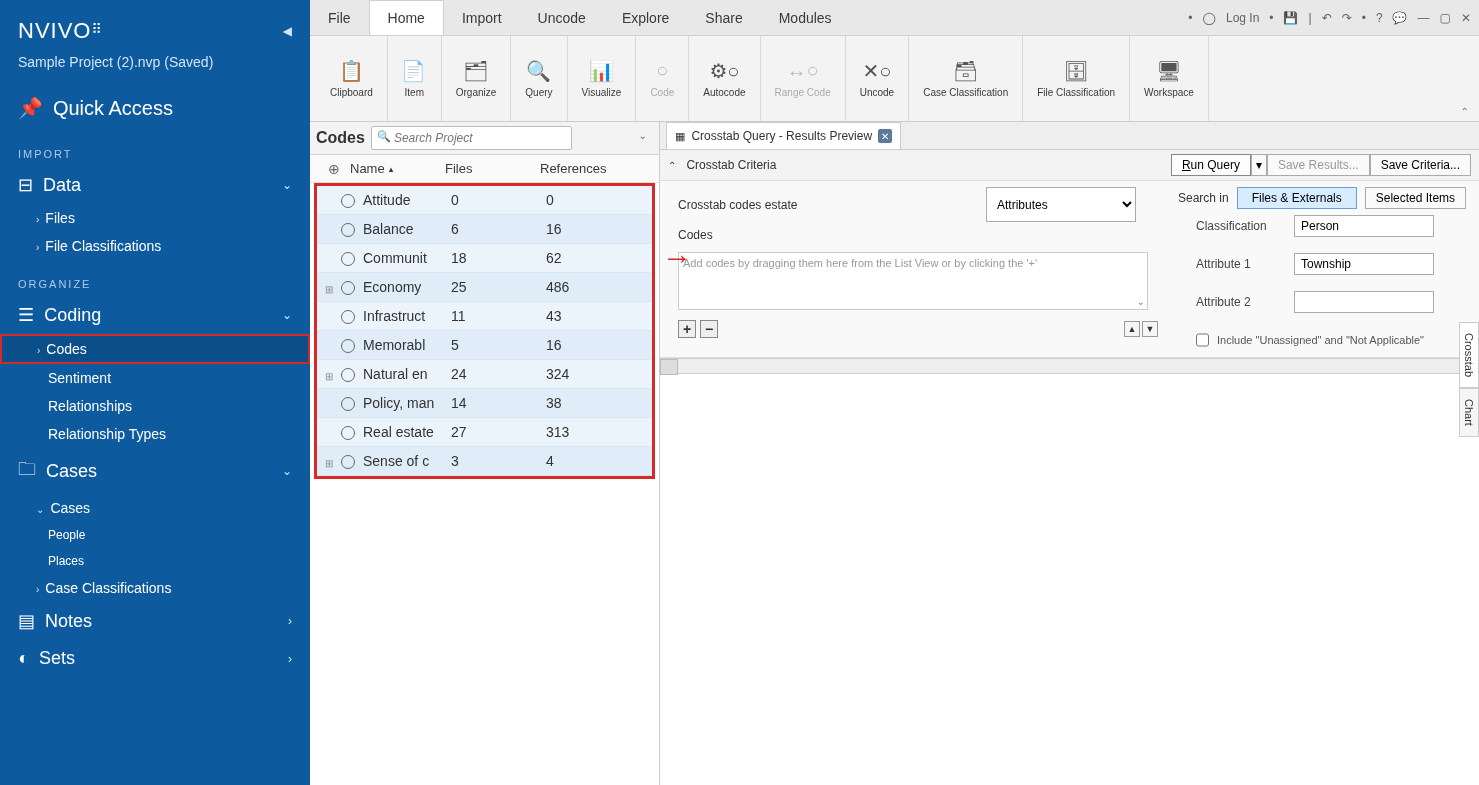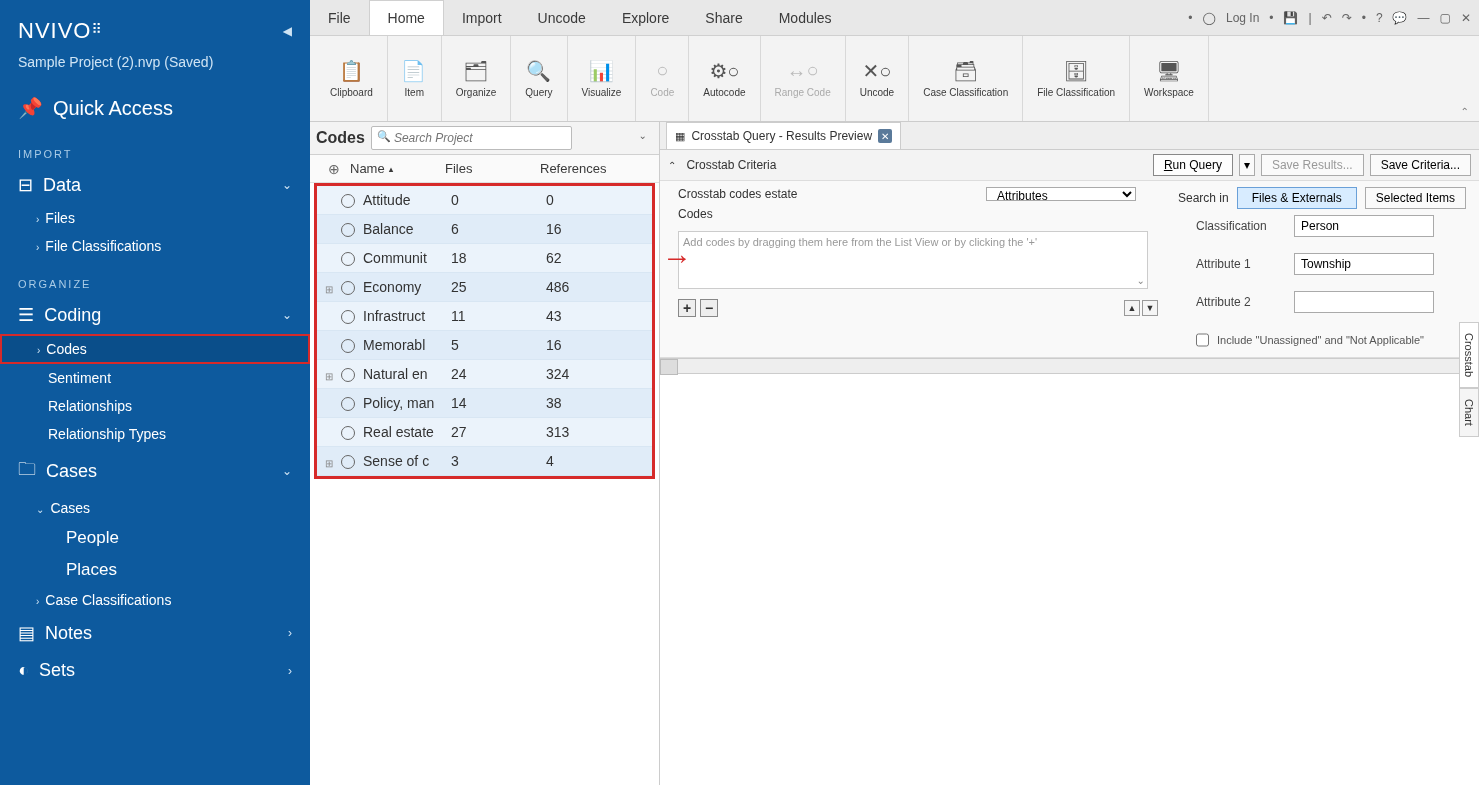--- a/index.html
+++ b/index.html
@@ -7,21 +7,21 @@
 .sidebar{width:310px;background:#0d5a9e;color:#fff;display:flex;flex-direction:column;padding:0}
 .sidebar-head{display:flex;justify-content:space-between;align-items:center;padding:18px 18px 10px}
 .logo{font-size:22px;font-weight:400;letter-spacing:1px}
 .proj{padding:0 18px 16px;font-size:14px;color:#cfe4f4}
 .qa{display:flex;align-items:center;gap:10px;padding:10px 18px;font-size:20px}
 .sec-label{padding:18px 18px 6px;font-size:11px;letter-spacing:2px;color:#a9cbe6}
 .nav-item{display:flex;align-items:center;justify-content:space-between;padding:8px 18px;font-size:18px;cursor:pointer}
 .nav-item .lbl{display:flex;align-items:center;gap:10px}
 .sub{padding:6px 18px 6px 36px;font-size:14px;cursor:pointer}
 .sub.active{background:#0a4e8a;border:2px solid #d62a2a;padding:5px 17px 5px 35px}
-.sub3{padding:6px 18px 6px 66px;font-size:17px;cursor:pointer}
+.sub3{padding:6px 18px 6px 48px;font-size:12px;cursor:pointer}
 .chev{font-size:12px;color:#cfe4f4}
 .caret{font-size:10px;margin-right:6px;color:#cfe4f4}
 .main{flex:1;display:flex;flex-direction:column;background:#3b82f6}
 .titlebar{height:36px;background:#e8e8e8;display:flex;align-items:center;border-bottom:1px solid #d0d0d0}
 .tabs{display:flex;height:100%}
 .tab{padding:0 18px;display:flex;align-items:center;font-size:14px;cursor:pointer;color:#3a3a3a}
 .tab.active{background:#fff;border-top:1px solid #d0d0d0;border-left:1px solid #d0d0d0;border-right:1px solid #d0d0d0}
 .title-right{margin-left:auto;display:flex;align-items:center;gap:10px;padding-right:8px;color:#646464;font-size:12px}
 .title-right span{cursor:pointer}
 .ribbon{height:86px;background:#f3f3f3;display:flex;align-items:center;border-bottom:1px solid #ccc;padding:0 6px;position:relative}
@@ -55,21 +55,21 @@
 .dtab-item{display:flex;align-items:center;gap:6px;padding:0 8px;background:#fff;height:100%;border:1px solid #ccc;border-bottom:none;font-size:12px}
 .dtab-close{font-size:10px;background:#5a7a9a;color:#fff;width:14px;height:14px;display:flex;align-items:center;justify-content:center;border-radius:2px;cursor:pointer}
 .criteria-bar{display:flex;align-items:center;justify-content:space-between;padding:4px 8px;background:#f3f3f3;border-bottom:1px solid #ddd;font-size:12px}
 .crit-left{display:flex;align-items:center;gap:10px}
 .btn{border:1px solid #aaa;background:#fafafa;padding:3px 10px;font-size:12px;cursor:pointer}
 .btn.primary{background:#fdfdfd;border-color:#888}
 .crit-body{display:flex;padding:6px 8px;gap:20px;font-size:12px;background:#f9f9f9;border-bottom:1px solid #ddd;flex-wrap:wrap;position:relative}
 .crit-col{display:flex;flex-direction:column;gap:6px}
 .crit-row{display:flex;align-items:center;gap:8px}
 .crit-row label{width:110px;color:#444}
-.sel{border:1px solid #aaa;height:14px;padding:0 6px;font-size:12px;background:#fff}
+.sel{border:1px solid #aaa;height:35px;padding:0 6px;font-size:12px;background:#fff}
 .sel.wide{width:150px}
 .searchin-btn{border:1px solid #6aa0d8;background:#d8ecff;padding:3px 14px;font-size:12px}
 .codes-dz{border:1px solid #ccc;background:#fff;margin:4px 0;padding:4px;width:470px;height:58px;font-size:11px;color:#999;position:relative}
 .dz-foot{display:flex;gap:4px;align-items:center}
 .sq{width:18px;height:18px;border:1px solid #888;display:flex;align-items:center;justify-content:center;font-weight:bold;font-size:14px;cursor:pointer;background:#eee}
 .arrows{margin-left:auto;display:flex;gap:2px}
 .tri{width:16px;height:16px;border:1px solid #999;background:#f5f5f5;display:flex;align-items:center;justify-content:center;font-size:9px}
 .classif{display:flex;flex-direction:column;gap:16px;margin-left:18px}
 .classif .crit-row label{width:90px}
 .classif input{border:1px solid #aaa;height:22px;width:140px;padding:0 6px;font-size:12px}
@@ -327,21 +327,21 @@
           <span style="font-size:11px">▦</span>
           <span>Crosstab Query - Results Preview</span>
           <span class="dtab-close">✕</span>
         </div>
       </div>
       <div class="criteria-bar">
         <div class="crit-left">
           <span style="font-size:10px">⌃</span>
           <span>Crosstab Criteria</span>
         </div>
-        <div style="display:flex;gap:6px">
+        <div style="display:flex;">
           <button class="btn primary"><u>R</u>un Query</button>
           <button class="btn" style="padding:3px 4px">▾</button>
           <button class="btn" style="color:#999">Save Results...</button>
           <button class="btn">Save Criteria...</button>
         </div>
       </div>
       <div class="crit-body">
         <div class="red-arrow">→</div>
         <div class="crit-col" style="width:480px;margin-left:10px">
           <div class="crit-row">

